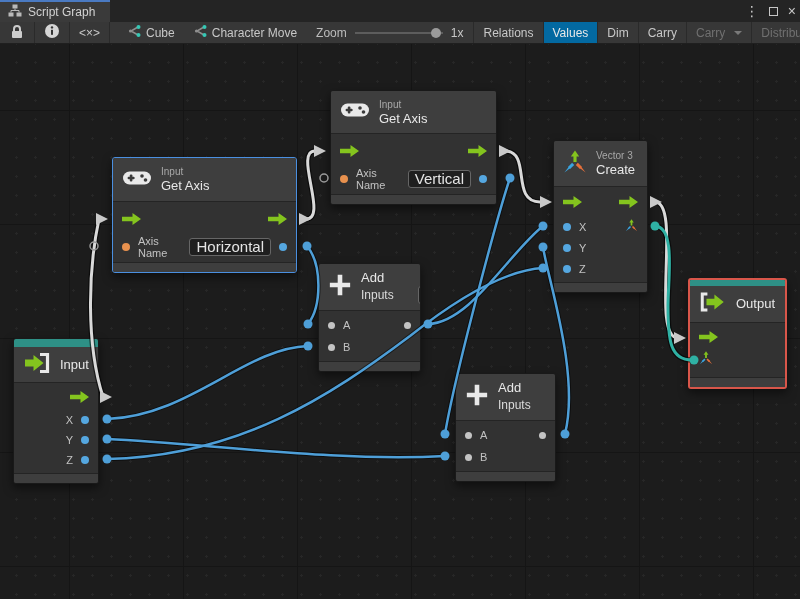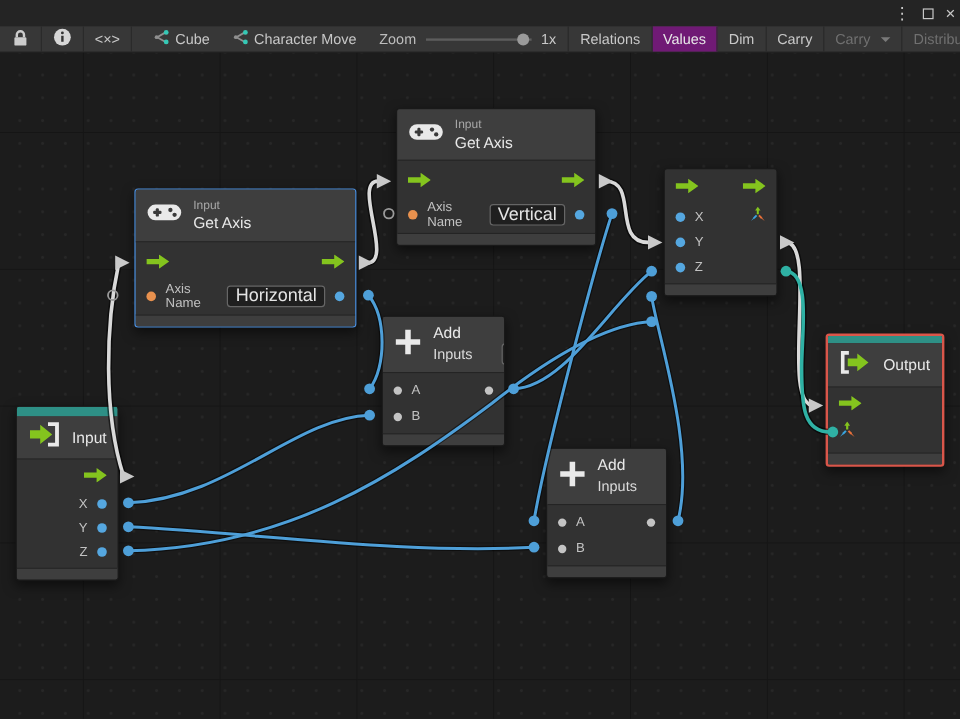--- a/index.html
+++ b/index.html
@@ -13,21 +13,21 @@
     color:#d2d2d2; font-size:12px; }
   .win-controls { position:absolute; right:4px; top:0; height:22px; display:flex; align-items:center; gap:10px; color:#c8c8c8; }
   .win-controls .glyph { font-size:14px; line-height:22px; cursor:default; }
   .maxbox { width:9px; height:9px; border:1.5px solid #c6c6c6; }
 
   
   .toolbar { position:absolute; left:0; top:22px; width:800px; height:22px; background:#373737;
     border-bottom:1px solid #1f1f1f; display:flex; align-items:stretch; color:#c8c8c8; font-size:12px; }
   .tbtn { display:flex; align-items:center; gap:5px; padding:0 9px; border-right:1px solid #2a2a2a; white-space:nowrap; }
   .tbtn.nb { border-right:none; }
-  .tbtn.active { background:#701a75; color:#e8e8e8; }
+  .tbtn.active { background:#0369a1; color:#e8e8e8; }
   .tbtn.disabled { color:#707070; }
   .caret { width:0; height:0; border-left:4px solid transparent; border-right:4px solid transparent; border-top:4px solid #7a7a7a; margin-left:4px; }
   .zoom-wrap { display:flex; align-items:center; gap:8px; padding:0 10px; border-right:1px solid #2a2a2a; }
   .slider { position:relative; width:88px; height:22px; }
   .slider .track { position:absolute; left:0; right:0; top:10px; height:2px; background:#5d5d5d; }
   .slider .knob { position:absolute; right:2px; top:6px; width:10px; height:10px; border-radius:50%; background:#9a9a9a; }
   .spacer { flex:0 0 8px; }
 
   
   .canvas { position:absolute; left:0; top:44px; width:800px; height:555px; background-color:#1c1c1c;
@@ -86,20 +86,31 @@
   #node-out .n-header { height:37px; }
   #node-out .n-body { padding:4px 0 6px 0; }
   .row-out { height:22px; }
 
   .wires { position:absolute; left:0; top:44px; width:800px; height:555px; z-index:50; pointer-events:none; }
 </style>
 </head>
 <body>
 
 <div class="tabbar">
+  <div class="tab">
+    <span>
+      <svg width="14" height="13" viewBox="0 0 14 13">
+          <rect x="4.5" y="0.5" width="5" height="4" fill="#b9b9b9"></rect>
+          <rect x="0.5" y="8.5" width="5" height="4" fill="#b9b9b9"></rect>
+          <rect x="8.5" y="8.5" width="5" height="4" fill="#b9b9b9"></rect>
+          <path d="M7 4.5 V6.5 M3 8.5 V6.5 H11 V8.5" stroke="#b9b9b9" fill="none"></path>
+        </svg>
+    </span>
+    <span>Script Graph</span>
+  </div>
   <div class="win-controls">
     <span class="glyph">⋮</span>
     <span class="maxbox"></span>
     <span class="glyph">×</span>
   </div>
 </div>
 
 <div class="toolbar">
   <div class="tbtn">
     <span>
@@ -298,20 +309,36 @@
       </div>
       <div class="prow row-ab">
         <span class="dot gray"></span>
         <span class="plabel">B</span>
       </div>
     </div>
     <div class="n-footer"></div>
   </div>
 
   <div class="node" id="node-v3">
+    <div class="n-header">
+      <span>
+        <svg width="24" height="24" viewBox="0 0 26 26">
+          <path d="M13 13 L13 6" stroke="#84c41e" stroke-width="3.4"></path>
+            <polygon points="8.5,7 13,0.5 17.5,7" fill="#84c41e"></polygon>
+          <path d="M11 15 L6.5 19.5" stroke="#3aa5e0" stroke-width="3.2"></path>
+            <polygon points="8.6,19 1.5,24.5 7,17.4" fill="#3aa5e0"></polygon>
+          <path d="M15 15 L19.5 19.5" stroke="#e8703a" stroke-width="3.2"></path>
+            <polygon points="17.4,19 24.5,24.5 19,17.4" fill="#e8703a"></polygon>
+        </svg>
+      </span>
+      <span>
+        <div class="n-sub">Vector 3</div>
+        <div class="n-title">Create</div>
+      </span>
+    </div>
     <div class="n-body">
       <div class="prow row-v3flow">
         <span><svg width="19" height="12" viewBox="0 0 19 12">
               <path d="M0 3.8 h10.5 V0 L19 6 L10.5 12 V8.2 H0 Z" fill="#84c41e"></path>
             </svg></span>
         <span class="ml-auto"><svg width="19" height="12" viewBox="0 0 19 12">
               <path d="M0 3.8 h10.5 V0 L19 6 L10.5 12 V8.2 H0 Z" fill="#84c41e"></path>
             </svg></span>
       </div>
       <div class="prow row-xyz">

